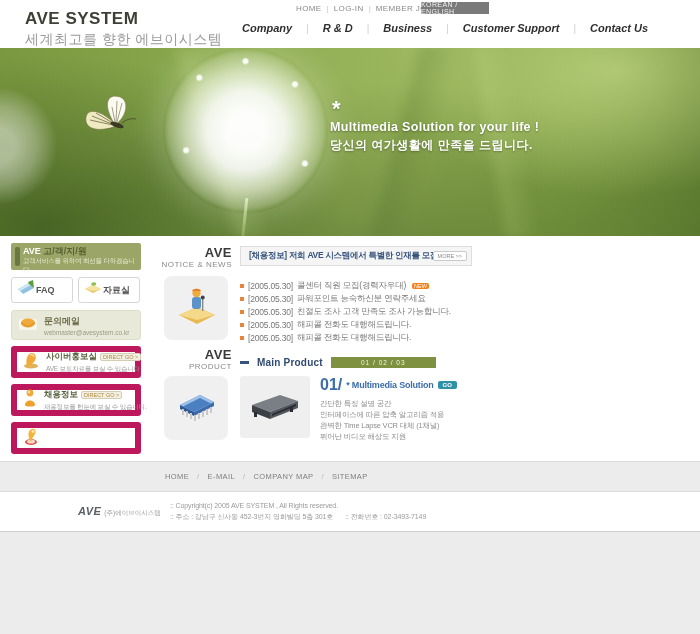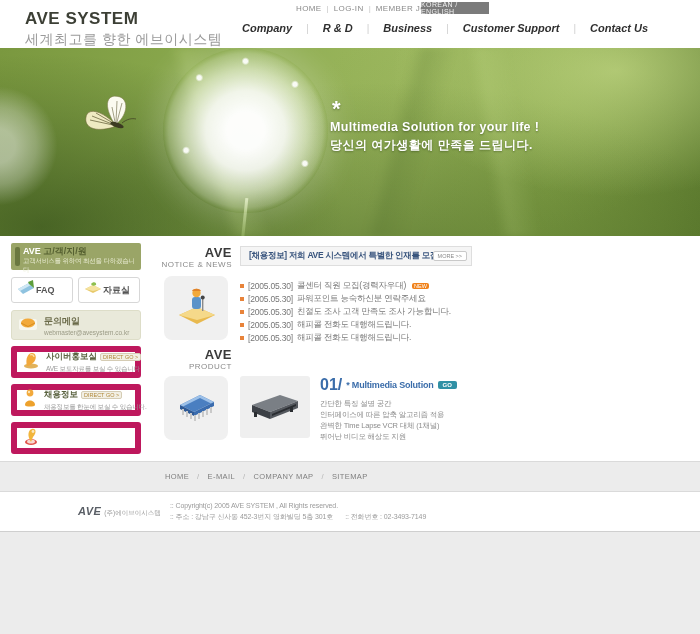--- a/index.html
+++ b/index.html
@@ -322,20 +322,25 @@
       <span class="d">[2005.05.30]</span>
       <span class="t">해피콜 전화도 대행해드립니다.</span>
     </div>
   </div>
 
   <div class="section-head product-head">
     <div class="l1">AVE</div>
     <div class="l2">PRODUCT</div>
   </div>
 
+  <div class="mainproduct-row">
+    <span class="mp-dash"></span>
+    <span class="mp-label">Main Product</span>
+    <span class="mp-pager">01  /  02  /  03</span>
+  </div>
 
   <div class="icon-tile product-tile">
     <span>
       <svg width="48" height="42" viewBox="0 0 48 42">
         <path d="M8 20 L28 10 L42 17 L22 27 Z" fill="#4a7fc1"></path>
         <path d="M8 20 L28 10 L42 17 L40 19 L28 13 L10 22 Z" fill="#9cc0e8"></path>
         <path d="M8 20 L22 27 L22 31 L8 24 Z" fill="#2f5a96"></path>
         <path d="M22 27 L42 17 L42 21 L22 31 Z" fill="#3a6cae"></path>
         <g fill="#c9c9c9">
           <rect x="10" y="24" width="2" height="6"></rect>

